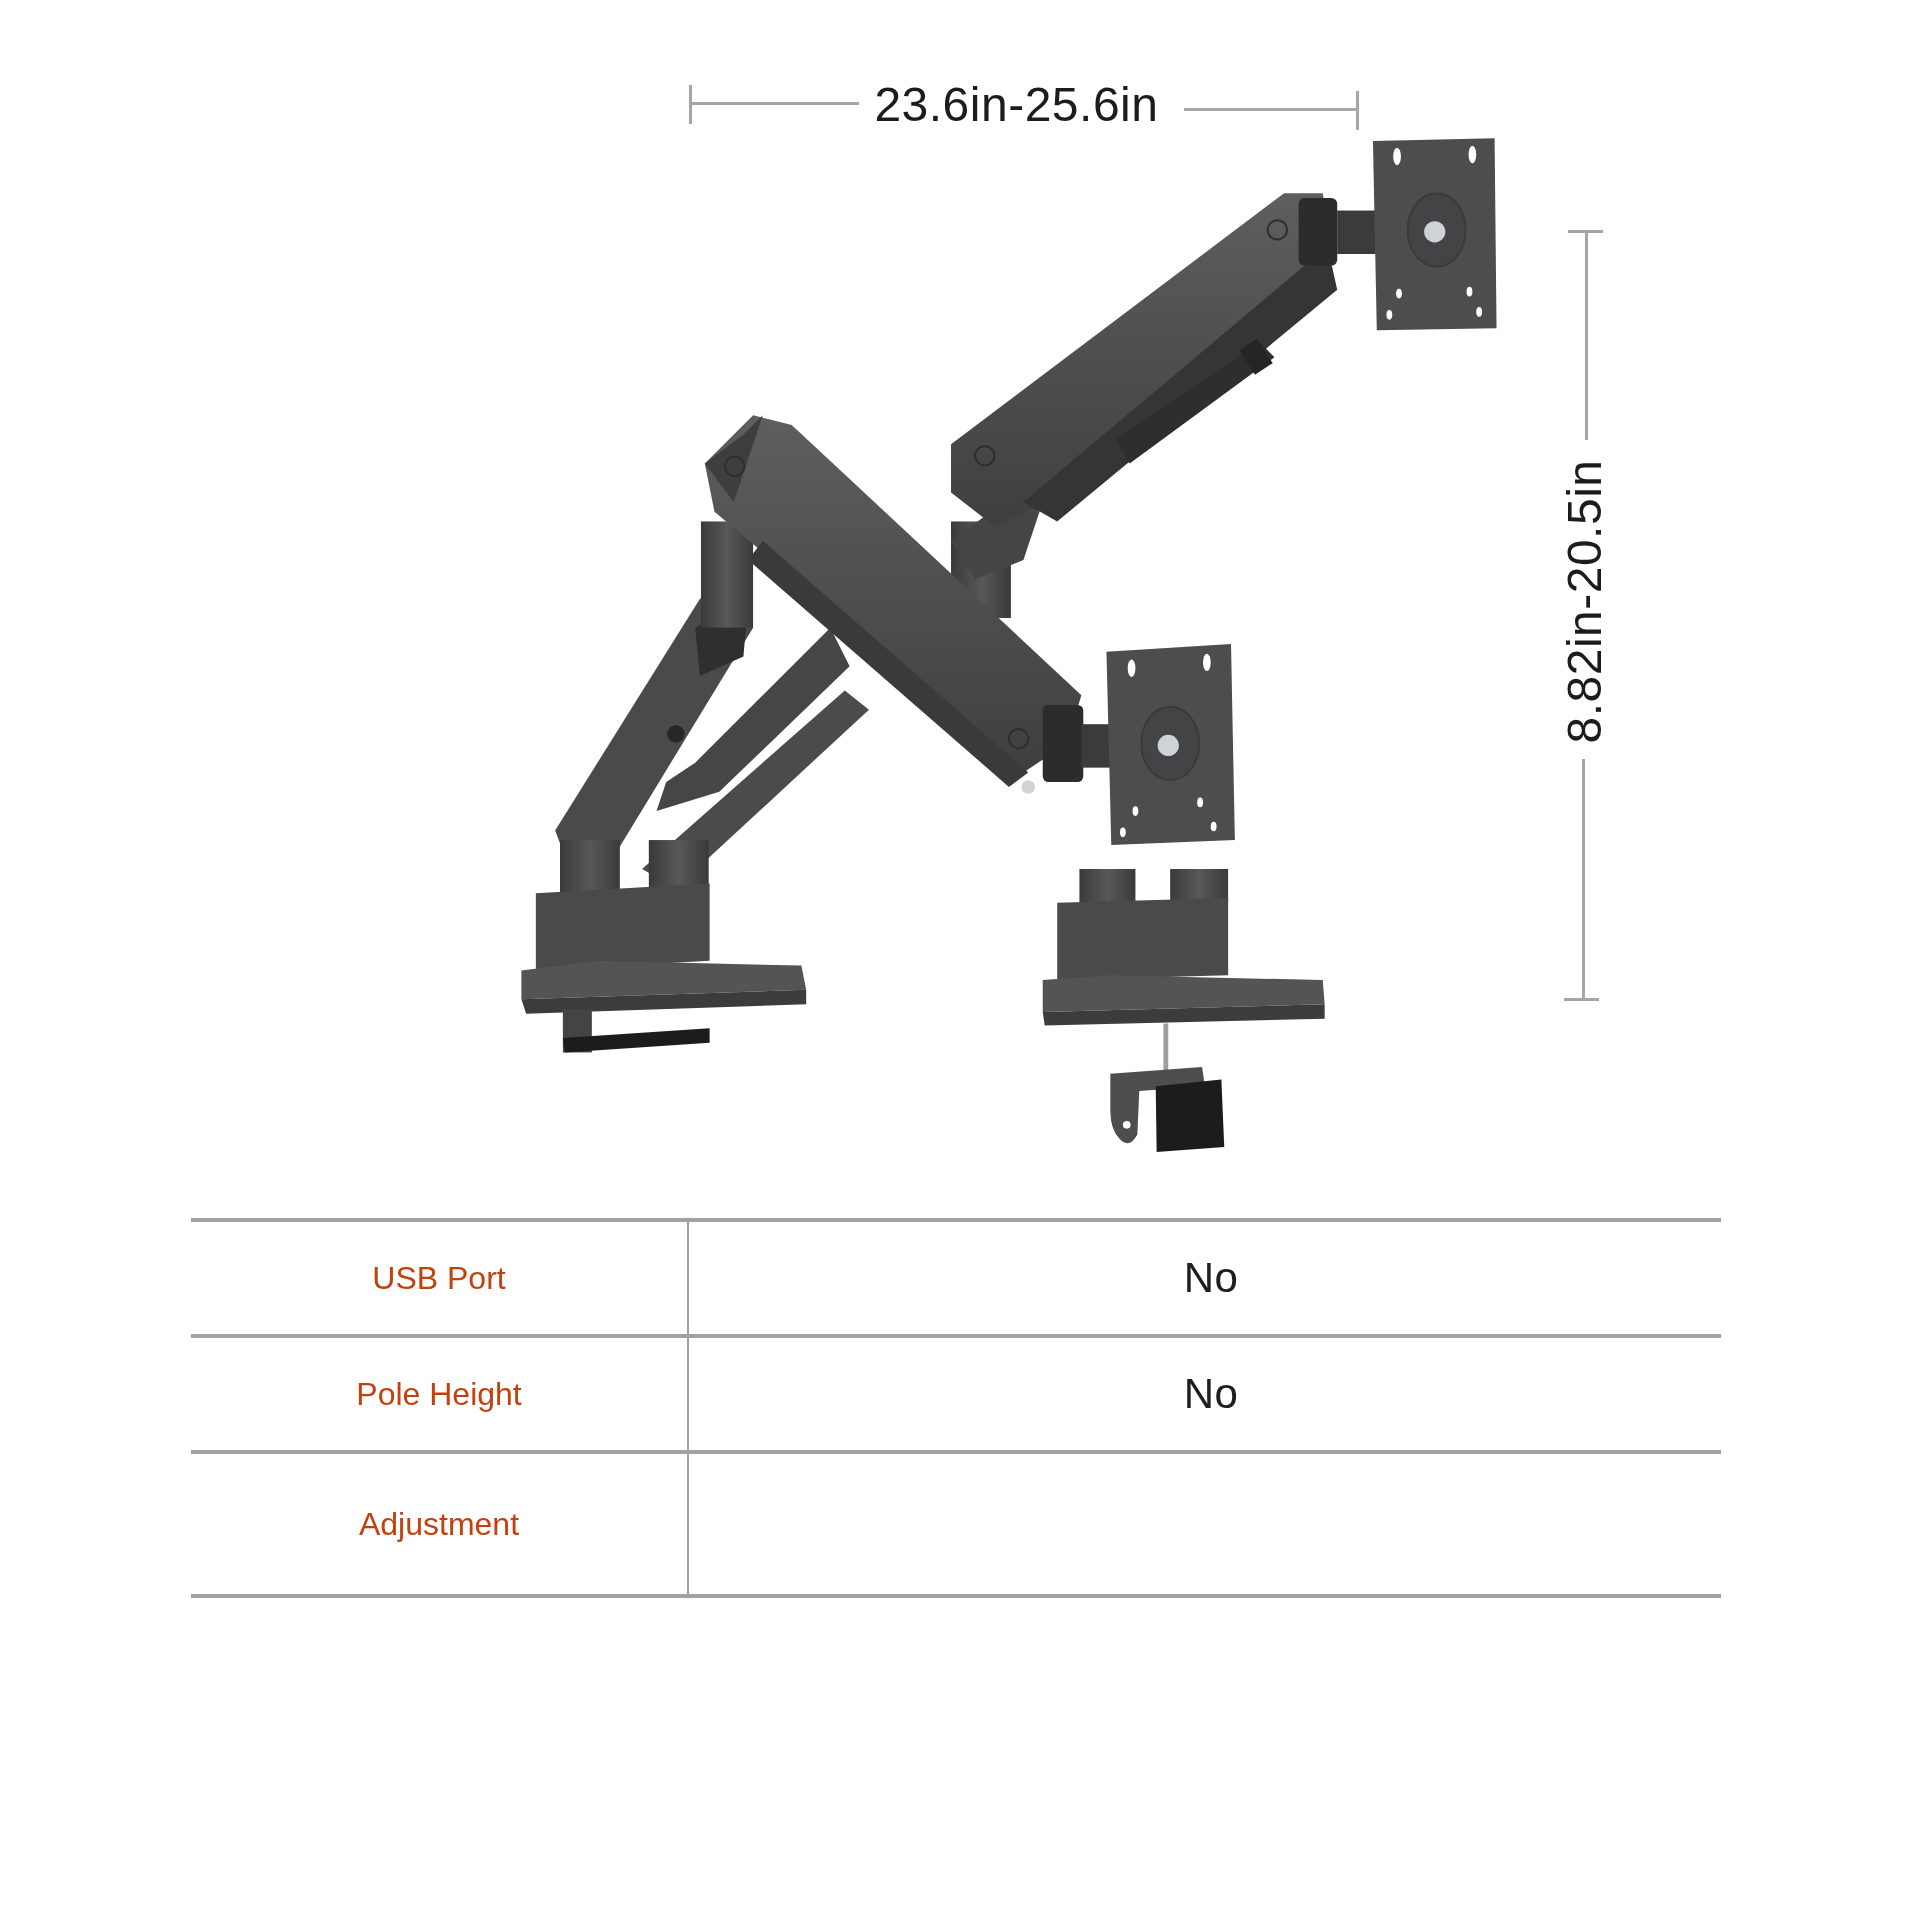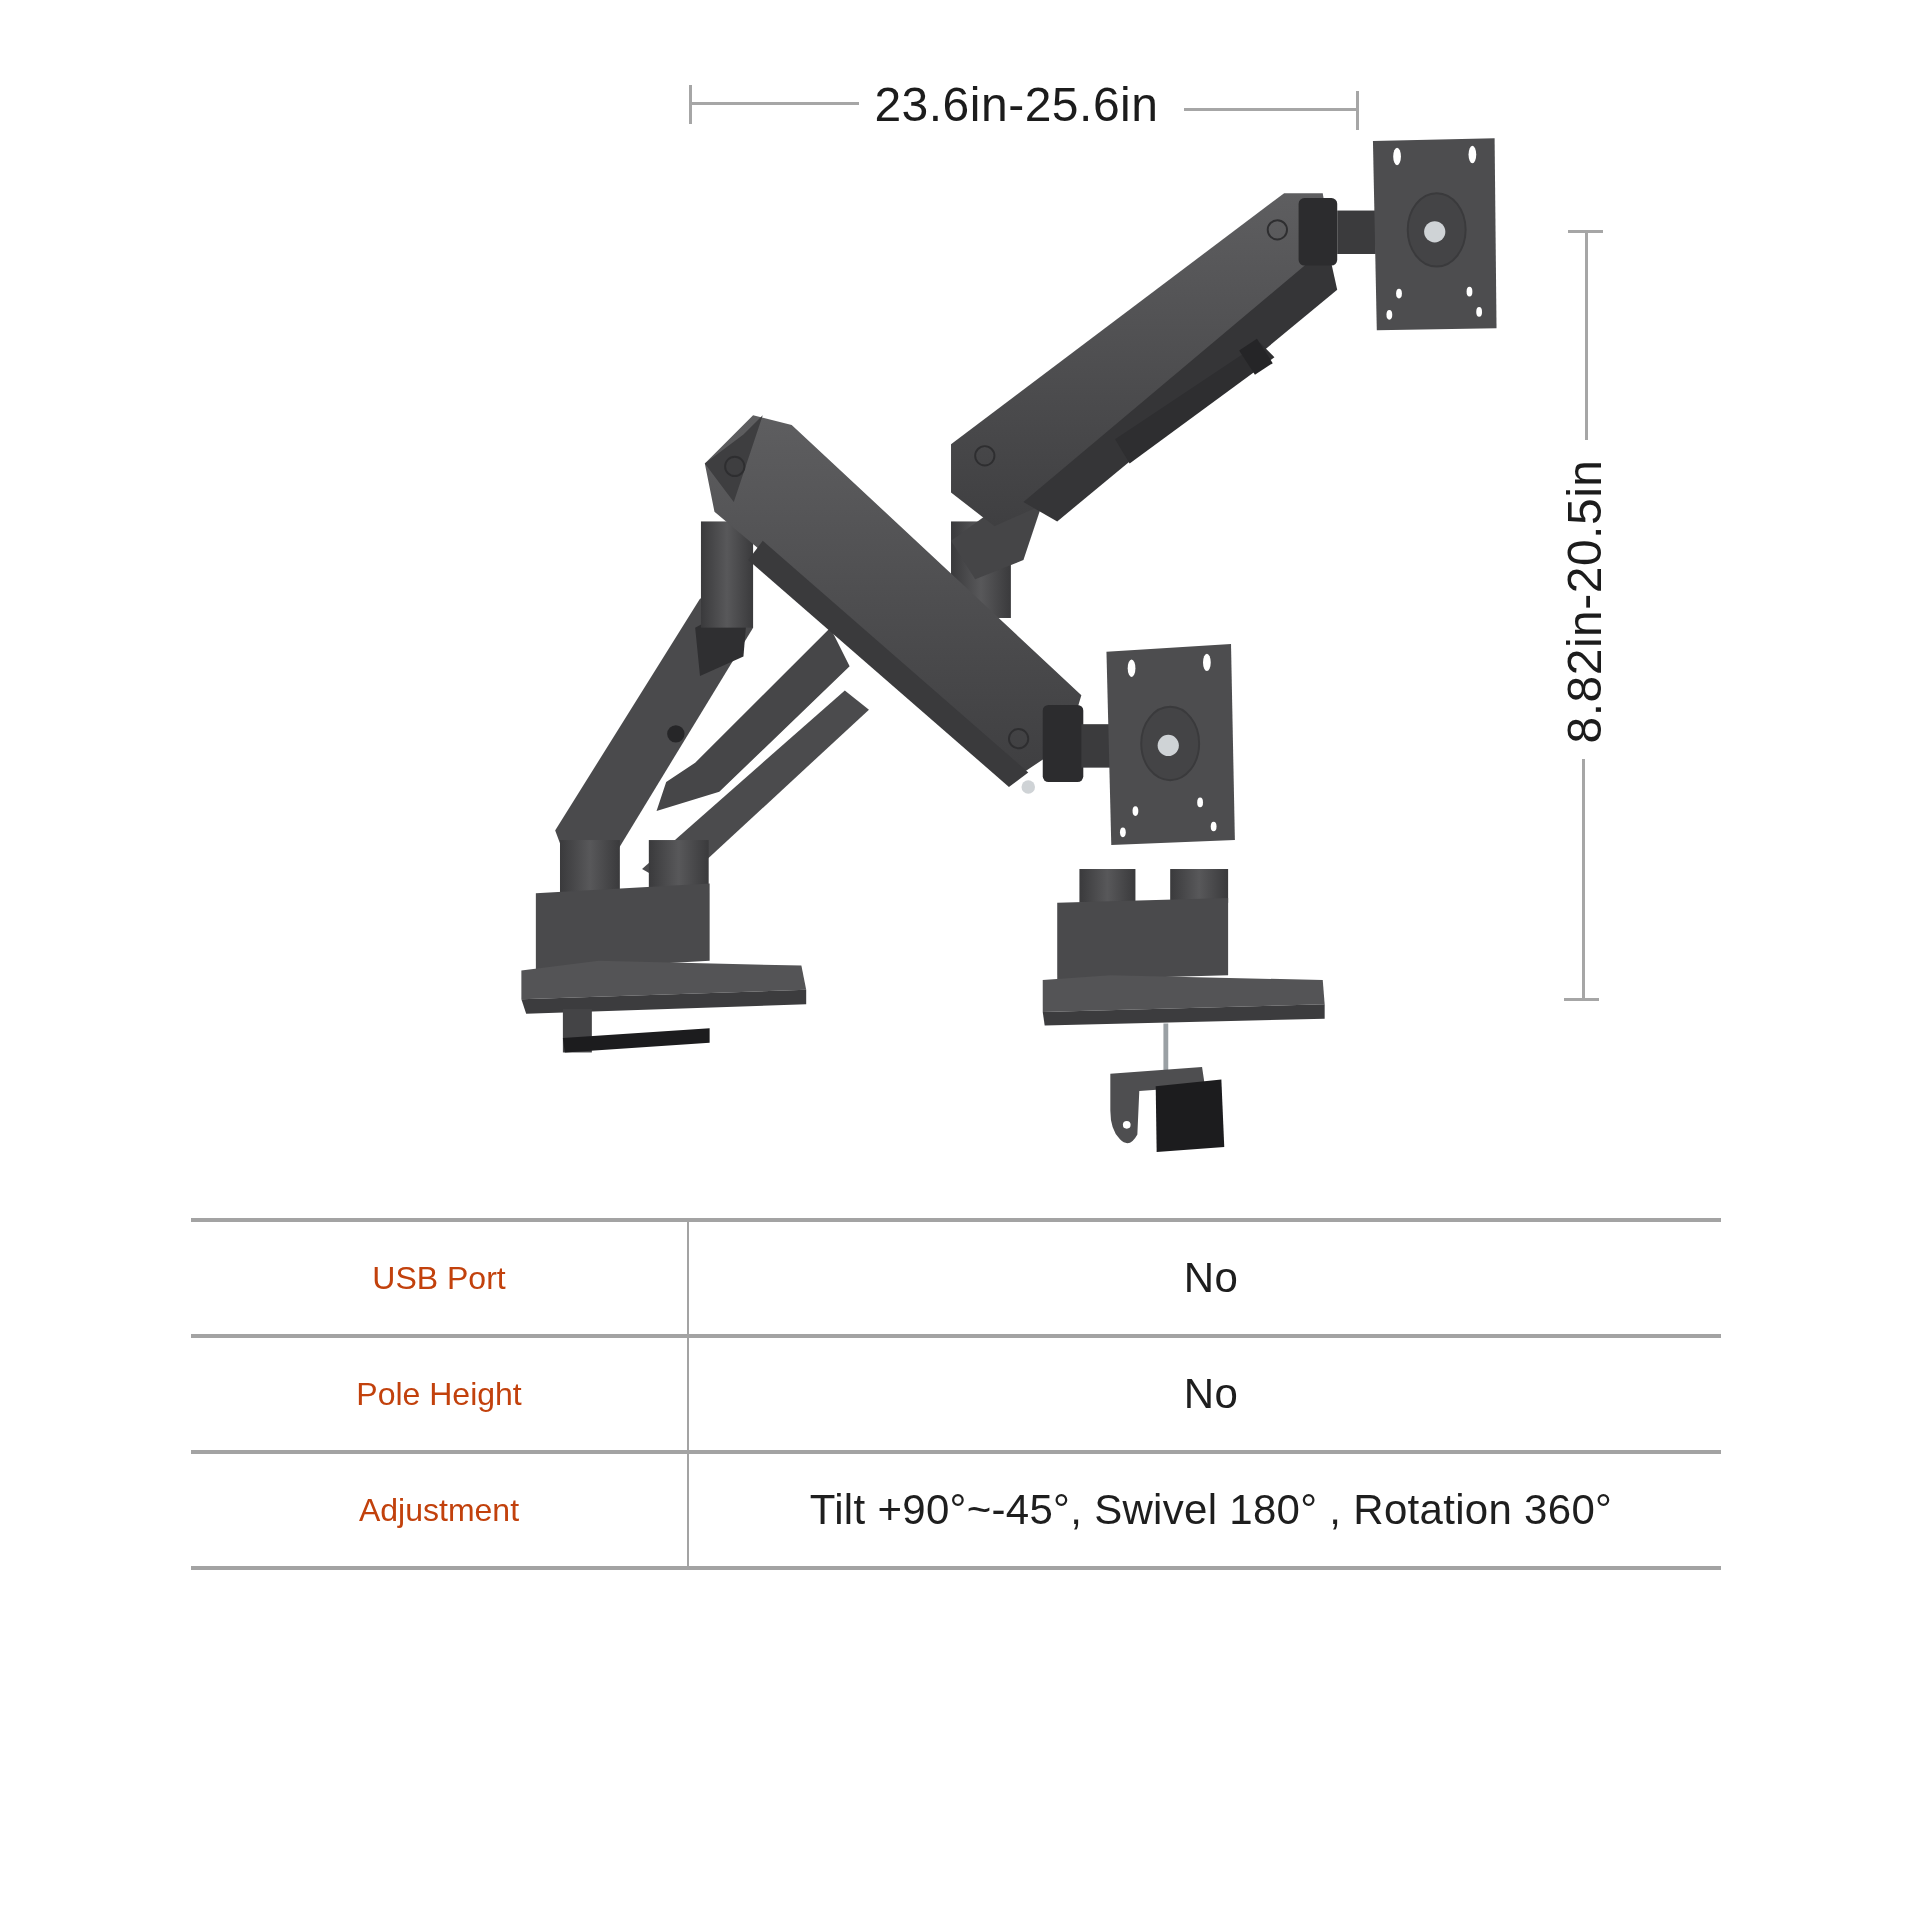--- a/index.html
+++ b/index.html
@@ -8,21 +8,21 @@
   .abs { position: absolute; }
   .dim-label { font-size: 48px; letter-spacing: 0.5px; color: #1c1c1c; white-space: nowrap;
                font-family: "Liberation Sans", sans-serif; background: #fff; padding: 0 15.4px; }
   .dim-h-line { position: absolute; height: 2.9px; background: #a6a6a6; }
   .dim-tick { position: absolute; background: #a6a6a6; }
   .dim-v-label { transform: rotate(-90deg); transform-origin: center center; }
   #product { position: absolute; left: 0; top: 0; width: 1931px; height: 1207px; }
 
   .spec-table { position: absolute; left: 191px; top: 1218px; width: 1530px; border-collapse: collapse; }
   .spec-row { position: relative; height: 116px; border-top: 4.8px solid #a3a3a3; box-sizing: border-box; display: flex; }
-  .spec-row.last { border-bottom: 4.8px solid #a3a3a3; height: 120px; }
+  .spec-row.last { border-bottom: 4.8px solid #a3a3a3; height: 148px; }
   .spec-key { width: 498px; border-right: 2.9px solid #a3a3a3; display: flex; align-items: center; justify-content: center;
               font-size: 32px; color: #c2410c; box-sizing: border-box; }
   .spec-val { flex: 1; display: flex; align-items: center; justify-content: center;
               font-size: 42px; color: #1e1e1e; letter-spacing: 0.3px; margin-left: 12px; }
 </style>
 </head>
 <body>
 
 <div>
   <div class="dim-tick" style="left:689px; top:85px; width:2.9px; height:39px;"></div>
@@ -143,16 +143,15 @@
   <div class="spec-row">
     <div class="spec-key">USB Port</div>
     <div class="spec-val">No</div>
   </div>
   <div class="spec-row">
     <div class="spec-key">Pole Height</div>
     <div class="spec-val">No</div>
   </div>
   <div class="spec-row last">
     <div class="spec-key">Adjustment</div>
-    <div class="spec-val">Tilt +90°~-45°, Swivel 180° , Rotation 360°</div>
   </div>
 </div>
 
 
 </body></html>

